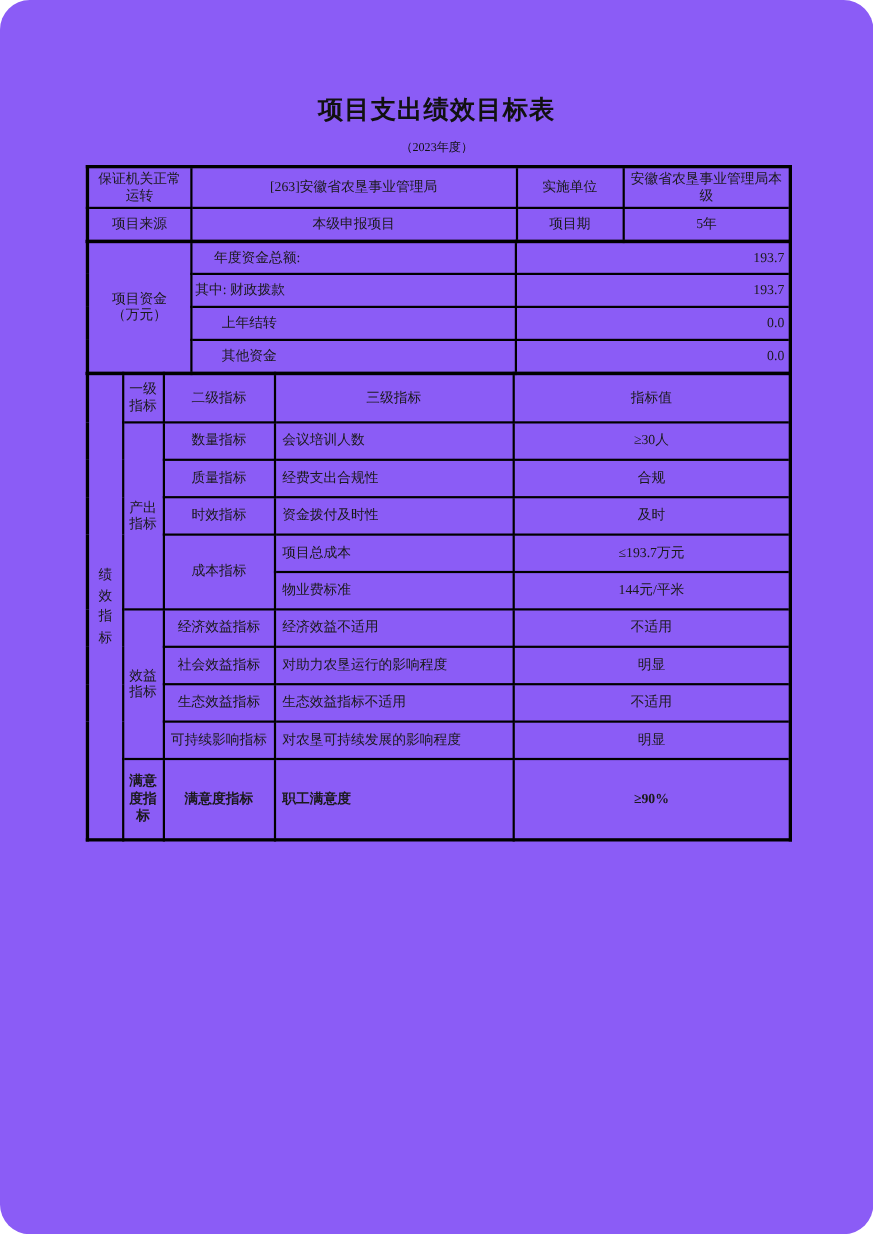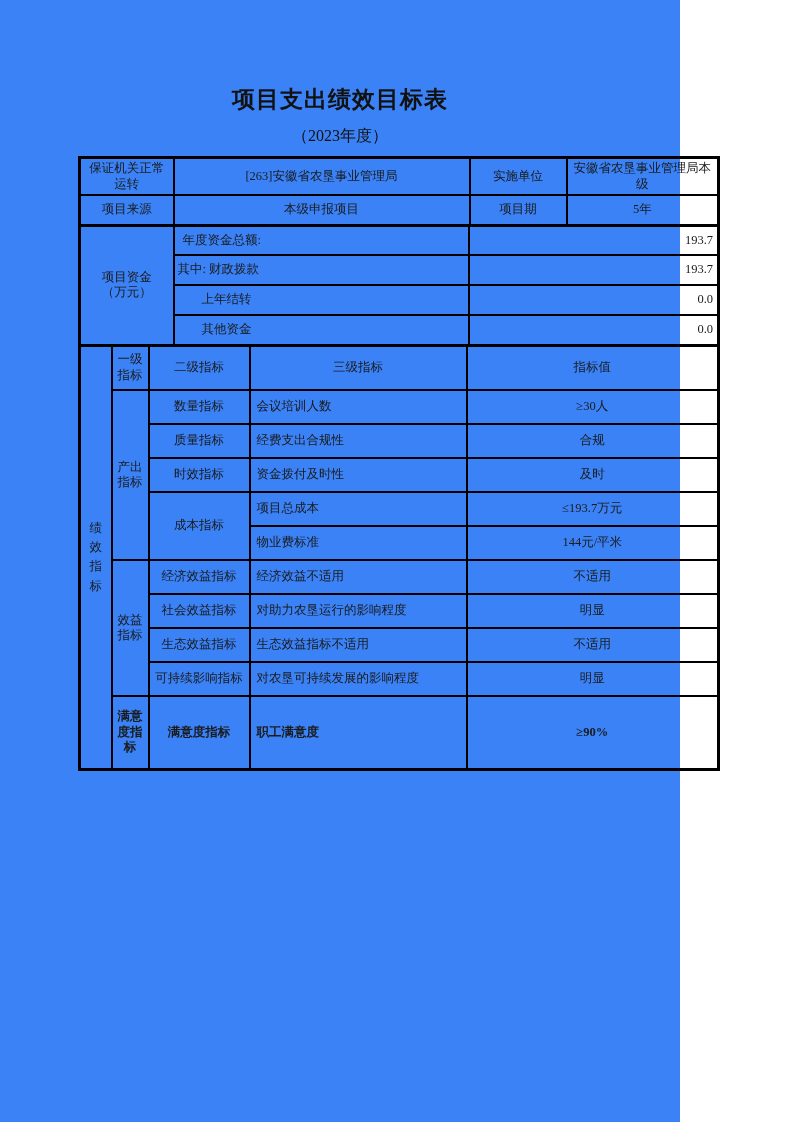--- a/index.html
+++ b/index.html
@@ -1,27 +1,27 @@
 <!DOCTYPE html>
 <html><head>
 <meta charset="utf-8">
 <style>
   html,body{margin:0;padding:0;background:#fff;}
   body{width:794px;height:1122px;font-family:"Liberation Serif","DejaVu Serif",serif;color:#1a1a1a;}
-  .page{position:relative;width:680px;height:1122px;background:#3b82f6;box-sizing:border-box;padding-top:84px;}
+  .page{position:relative;width:794px;height:1122px;background:#8b5cf6;box-sizing:border-box;padding-top:84px;border-radius:27px;}
   h1.doc-title{margin:0;text-align:center;font-size:23px;font-weight:bold;font-family:"Liberation Sans","DejaVu Sans",sans-serif;letter-spacing:1px;color:#111;}
-  .doc-subtitle{text-align:center;font-size:16px;margin-top:11px;margin-bottom:9px;color:#111;}
+  .doc-subtitle{text-align:center;font-size:11px;margin-top:11px;margin-bottom:9px;color:#111;}
   .tbl-wrap{width:639px;margin-left:78px;}
   table.t{border-collapse:collapse;table-layout:fixed;width:639px;border:3px solid #000;}
   table.t + table.t{margin-top:-3px;}
   td{border:2px solid #000;font-size:12.5px;line-height:1.25;padding:2px 3px;vertical-align:middle;overflow:hidden;color:#1a1a1a;}
   td.c{text-align:center;}
   td.l{text-align:left;}
   td.r{text-align:right;padding-right:4px;}
-  td.ind1{padding-left:8px;}
+  td.ind1{padding-left:20px;}
   td.ind2{}
   td.ind3{padding-left:27px;}
   tr.h30{height:30px;}
   tr.h80{height:80px;}
   tr.h45{height:45px;}
   tr.h34{height:34px;}
   tr.h73{height:73px;font-weight:bold;}
   .vert{width:1em;margin:12px auto;word-break:break-all;text-align:center;line-height:1.55;}
   .goal-text{padding-left:3px;}
   .lvl3{padding-left:6px;}

